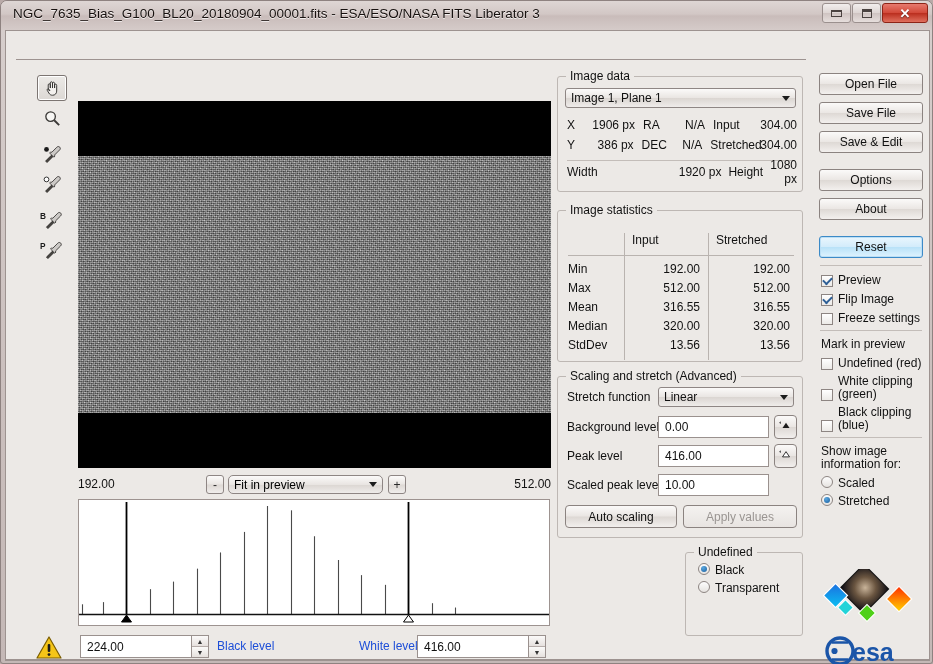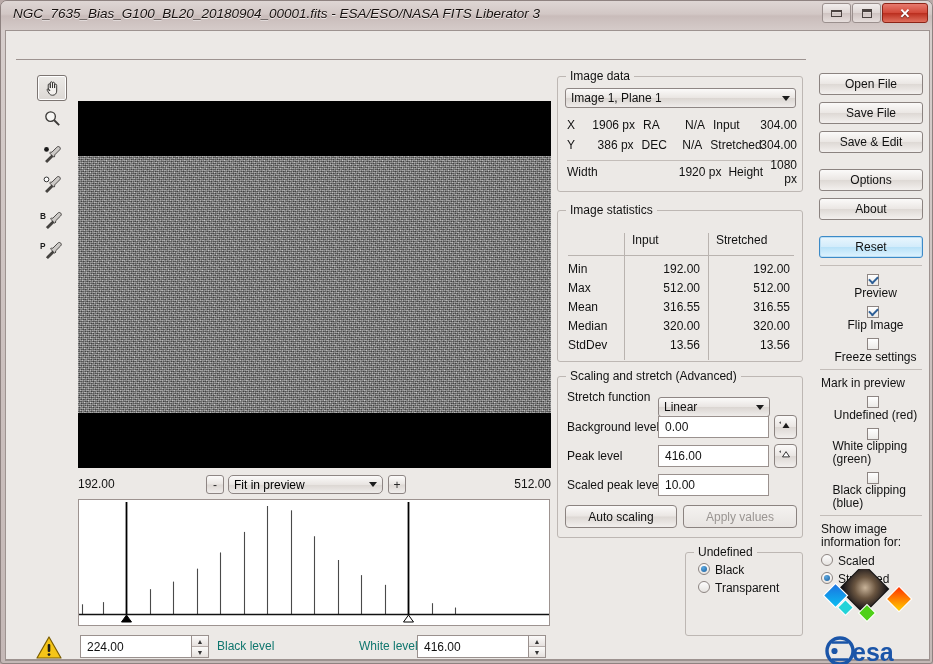--- a/index.html
+++ b/index.html
@@ -22,21 +22,20 @@
   
   #titlebar {
     position: absolute; left: 0; top: 0; width: 931px; height: 29px;
     border-radius: 6px 6px 0 0;
     background: linear-gradient(180deg,#ded6d4 0%,#d2c7c5 45%,#c9bcba 52%,#d5cbc9 100%);
   }
   #title-text {
     position: absolute; left: 12px; top: 5px;
     font-size: 13.5px; color: #17110f; white-space: nowrap;
     text-shadow: 0 1px 0 rgba(255,255,255,.75);
-    font-style: italic;
   }
   #win-buttons { position: absolute; right: 4px; top: 2px; display: flex; gap: 0; }
   .wbtn {
     width: 29px; height: 20px; margin-left: 1px;
     border: 1px solid #9b908e; border-radius: 3px;
     background: linear-gradient(180deg,#f2eeed 0%,#ded6d4 48%,#cfc4c2 52%,#e6dedc 100%);
     display: flex; align-items: center; justify-content: center;
   }
   .wbtn.close {
     width: 46px;
@@ -144,21 +143,21 @@
     position: absolute; top: 0; width: 17px; height: 23px;
     border: 1px solid #9a918e; border-left: none;
     display: flex; flex-direction: column;
   }
   .spin > div {
     flex: 1; display: flex; align-items: center; justify-content: center;
     background: linear-gradient(180deg,#fbfaf9,#e6e1de);
     font-size: 7px; color: #333;
   }
   .spin > div:first-child { border-bottom: 1px solid #b5aca9; }
-  .lbl { position: absolute; top: 4px; font-size: 12px; color: #0f766e; }
+  .lbl { position: absolute; top: 4px; font-size: 12px; color: #1d4ed8; }
 
   
   .group {
     position: absolute;
     border: 1px solid #bdb7b3; border-radius: 3px;
     background: transparent;
   }
   .group > legend, .grp-title {
     position: absolute; top: -8px; left: 8px; padding: 0 4px;
     background: #ece9e6; font-size: 12px; color: #111;
@@ -200,21 +199,21 @@
     background: linear-gradient(180deg,#fbfaf9 0%,#ebe7e4 48%,#ded9d5 52%,#f3f0ee 100%);
     display: flex; align-items: center; justify-content: center;
     font-size: 12px; color: #111;
   }
   .sbtn.focus {
     border: 1px solid #3c8ac7;
     background: linear-gradient(180deg,#eaf6fd 0%,#d3ecfb 48%,#b9e2f8 52%,#dff3fe 100%);
     box-shadow: 0 0 0 1px #bcdff5 inset;
   }
   .divider { width: 102px; height: 1px; background: #c3bdb9; margin: 4px auto 7px auto; }
-  .chkrow { display: flex; align-items: center; margin: 0 0 5px 9px; font-size: 12px; color: #111; flex-direction: column; }
+  .chkrow { display: flex; align-items: flex-end; margin: 0 0 5px 9px; font-size: 12px; color: #111; }
   .chkbox {
     width: 12px; height: 12px; margin-right: 5px; margin-top: 1px; flex: none;
     border: 1px solid #8d8582; background: linear-gradient(180deg,#fff,#eceae7);
     display: flex; align-items: center; justify-content: center;
   }
   .chkbox.on::after {
     content: ''; width: 7px; height: 4px; margin-top: -2px;
     border-left: 2px solid #2e5f96; border-bottom: 2px solid #2e5f96;
     transform: rotate(-45deg);
   }
@@ -435,21 +434,21 @@
           <div class="c0">StdDev</div>
           <div class="c1">13.56</div>
           <div class="c2">13.56</div>
         </div>
       </div>
     </div>
 
     <div class="group" style="left:551px; top:345px; width:246px; height:162px;">
       <div class="grp-title">Scaling and stretch (Advanced)</div>
       <div class="fld-label" style="position:absolute;left:9px;top:13px">Stretch function</div>
-      <div class="combo" style="position:absolute;left:100px;top:20px;width:112px;height:20px;border-radius:3px">
+      <div class="combo" style="position:absolute;left:100px;top:10px;width:136px;height:20px;border-radius:3px">
         <span style="flex:1">Linear</span>
         <span class="caret"></span>
       </div>
 
       <div class="fld-label" style="position:absolute;left:9px;top:43px">Background level</div>
       <div class="txtbox" style="position:absolute;left:100px;top:39px;width:111px;height:22px">
         <span>0.00</span>
       </div>
       <div class="btn" style="position:absolute;left:216px;top:38px;width:23px;height:24px">
         <svg width="16" height="14" viewBox="0 0 18 16">

